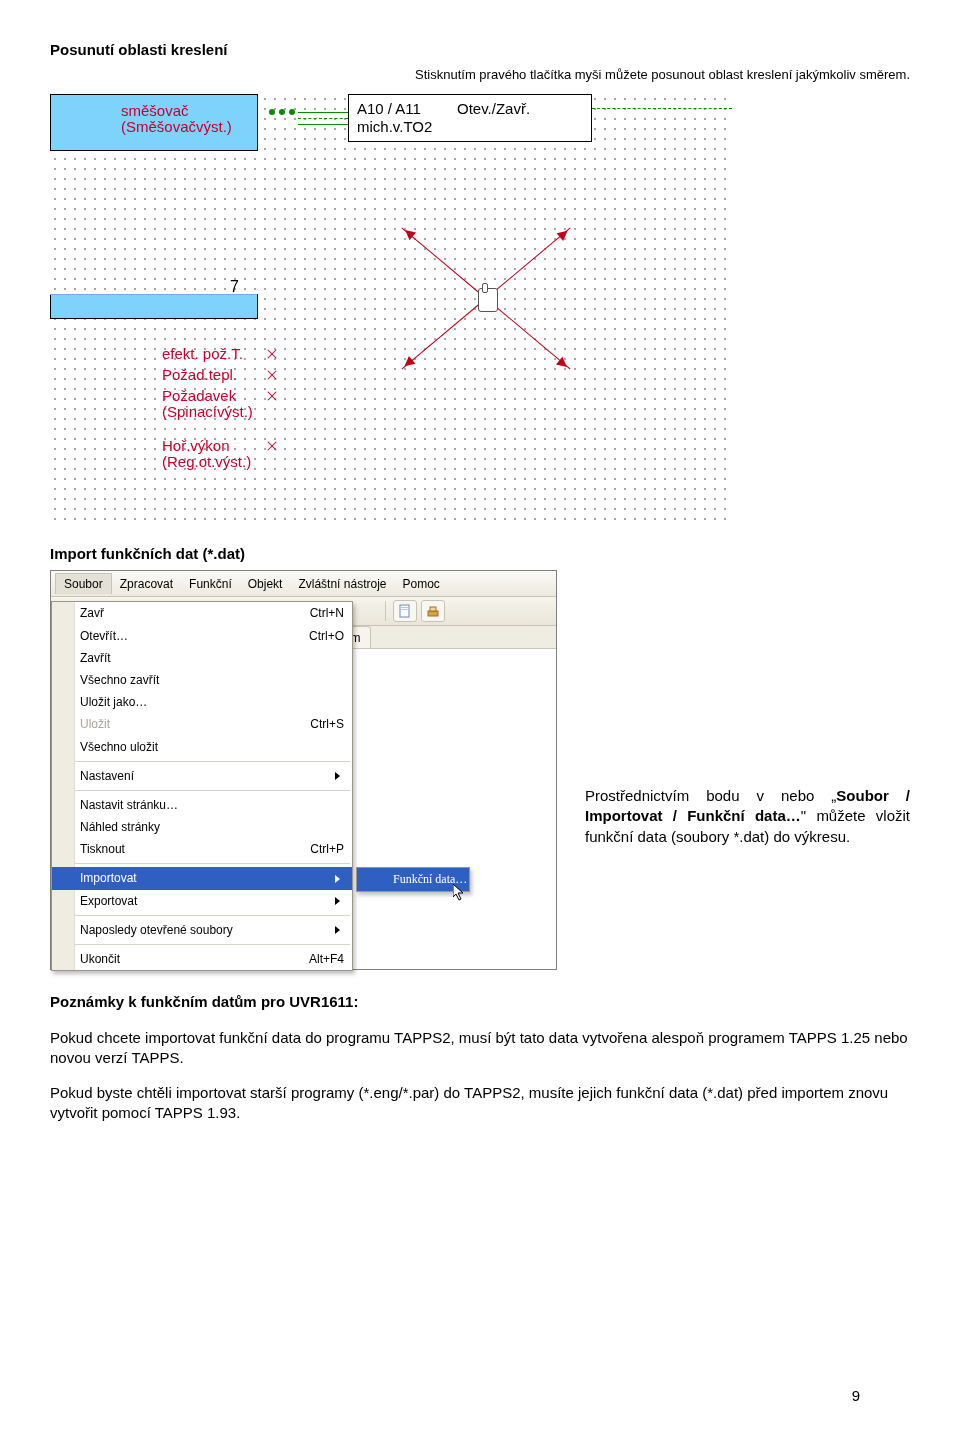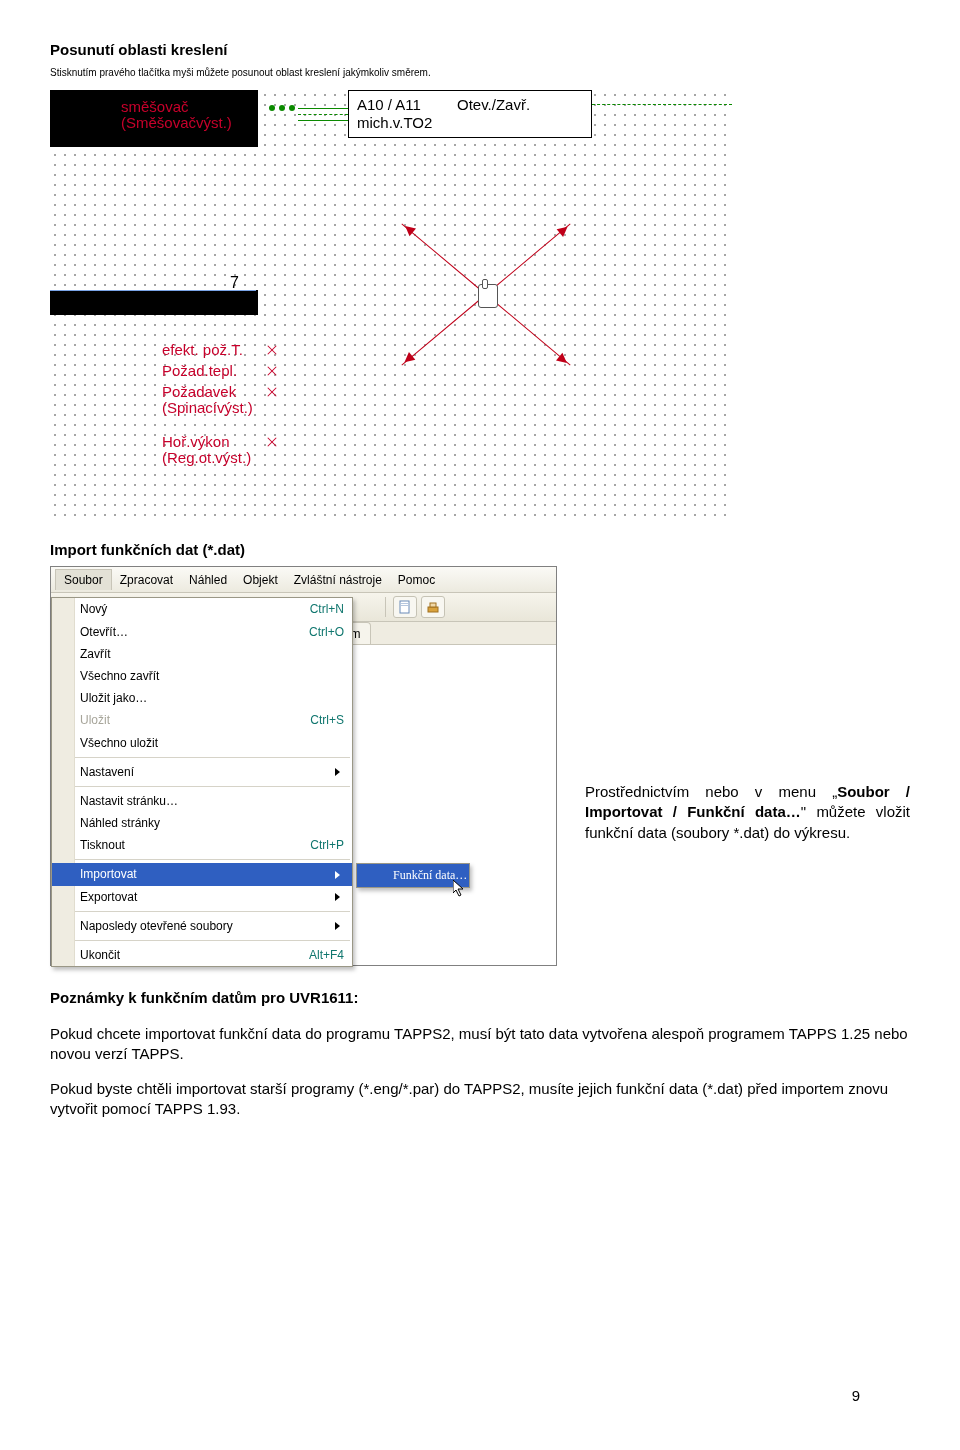--- a/index.html
+++ b/index.html
@@ -10,41 +10,42 @@
     color: #000;
     font-size: 14px;
     line-height: 1.35;
   }
   h1.section {
     font-size: 15px;
     font-weight: bold;
     margin: 0 0 6px 0;
   }
   p.intro {
-    font-size: 10px;
+    font-size: 13px;
     margin: 0 0 10px 0;
+    text-align: right;
   }
 
   
   .canvas-wrap {
     position: relative;
     width: 680px;
     height: 430px;
     margin: 4px 0 20px 0;
   }
   .dotgrid {
     position: absolute;
     inset: 0;
     background-image: radial-gradient(#a5a5a5 0.9px, transparent 0.9px);
     background-size: 10px 10px;
     z-index: 0;
   }
   .whitebox {
     position: absolute;
-    background: #000000;
+    background: #7dd3fc;
     border: 1px solid #000;
   }
   .box1 { left: 0; top: 0; width: 206px; height: 55px; }
   .box2 { left: 0; top: 200px; width: 206px; height: 24px; border-top: none; }
   .box2-top {
     position:absolute; left:0; top:200px; width:206px; height:0;
     border-top:1px solid #7aa4e6;
     z-index:3;
   }
   .headerbox {
@@ -185,21 +186,21 @@
     background:#fff;
     border:1px solid #9a9786;
     box-shadow: 2px 3px 4px rgba(0,0,0,0.25);
   }
   .dd-row {
     display:flex; align-items:center;
     padding:3px 8px 3px 28px;
     position:relative;
     white-space:nowrap;
   }
-  .dd-row .sc { margin-left:auto; color:#0f766e; }
+  .dd-row .sc { margin-left:auto; color:#000000; }
   .dd-row.sel {
     background:#2f5fc1; color:#fff;
   }
   .dd-row.disabled { color:#a7a59a; }
   .dd-row .arrow-r::after {
     content:""; position:absolute; right:8px; top:50%;
     transform:translateY(-50%);
     border:4px solid transparent; border-left:5px solid #000;
   }
   .dd-row.sel .arrow-r::after { border-left-color:#fff; }
@@ -306,21 +307,21 @@
 </div>
 
 <h1 class="section">Import funkčních dat (*.dat)</h1>
 
 <div class="menu-row">
 
   <div class="menu-screenshot">
     <div class="menubar">
       <span class="active">Soubor</span>
       <span>Zpracovat</span>
-      <span>Náhled</span>
+      <span>Funkční</span>
       <span>Objekt</span>
       <span>Zvláštní nástroje</span>
       <span>Pomoc</span>
     </div>
     <div class="toolbar">
       <span class="drop-ico"></span>
       <div class="vert-sep"></div>
       <div class="vert-sep" style="margin-left:300px;"></div>
       <div class="tb-btn">
         <svg width="14" height="14">
@@ -343,21 +344,21 @@
       </div>
       <div class="tab">
         <span>System</span>
       </div>
     </div>
     <div class="menu-body">
       <div class="dd" style="position:absolute; left:0; top:-48px;">
         <div class="dd-iconcol"></div>
 
         <div class="dd-row">
-          <span>Nový</span>
+          <span>Zavř</span>
           <span class="sc">Ctrl+N</span>
         </div>
         <div class="dd-row">
           <span>Otevřít…</span>
           <span class="sc">Ctrl+O</span>
         </div>
         <div class="dd-row">
           <span>Zavřít</span>
         </div>
         <div class="dd-row">
@@ -429,21 +430,21 @@
         <div class="dd-row">
           <span>Ukončit</span>
           <span class="sc">Alt+F4</span>
         </div>
       </div>
       <div style="height:320px;"></div>
     </div>
   </div>
 
   <div class="side-text">
-    <span>Prostřednictvím nebo v menu „</span><b>Soubor / Importovat / Funkční data…</b><span>" můžete vložit funkční data (soubory *.dat) do výkresu.</span>
+    <span>Prostřednictvím bodu v nebo „</span><b>Soubor / Importovat / Funkční data…</b><span>" můžete vložit funkční data (soubory *.dat) do výkresu.</span>
   </div>
 </div>
 
 <div class="notes">
   <p><b>Poznámky k funkčním datům pro UVR1611:</b></p>
   <p>Pokud chcete importovat funkční data do programu TAPPS2, musí být tato data vytvořena alespoň programem TAPPS 1.25 nebo novou verzí TAPPS.</p>
   <p>Pokud byste chtěli importovat starší programy (*.eng/*.par) do TAPPS2, musíte jejich funkční data (*.dat) před importem znovu vytvořit pomocí TAPPS 1.93.</p>
 </div>
 
 <div class="page-num">9</div>

